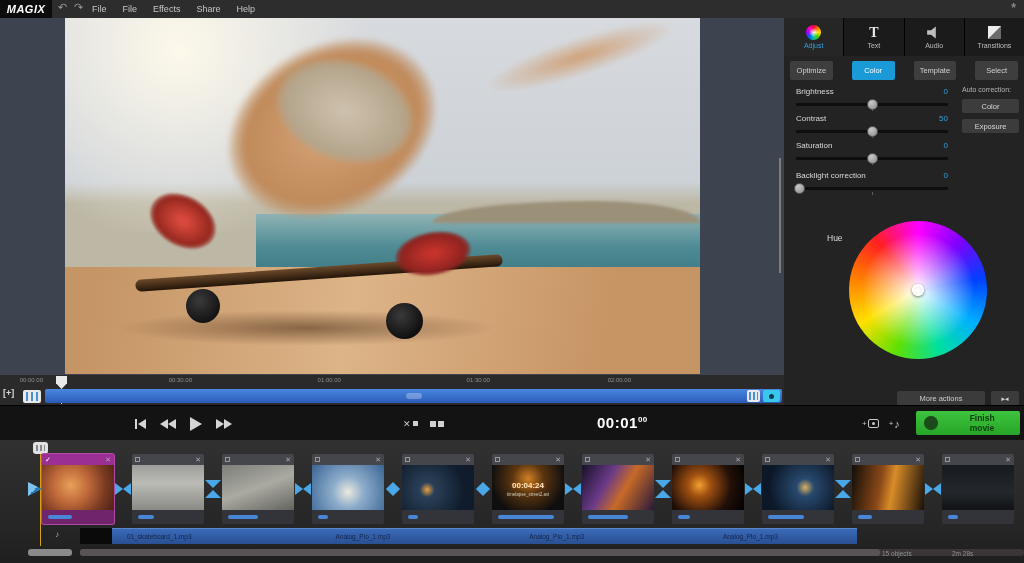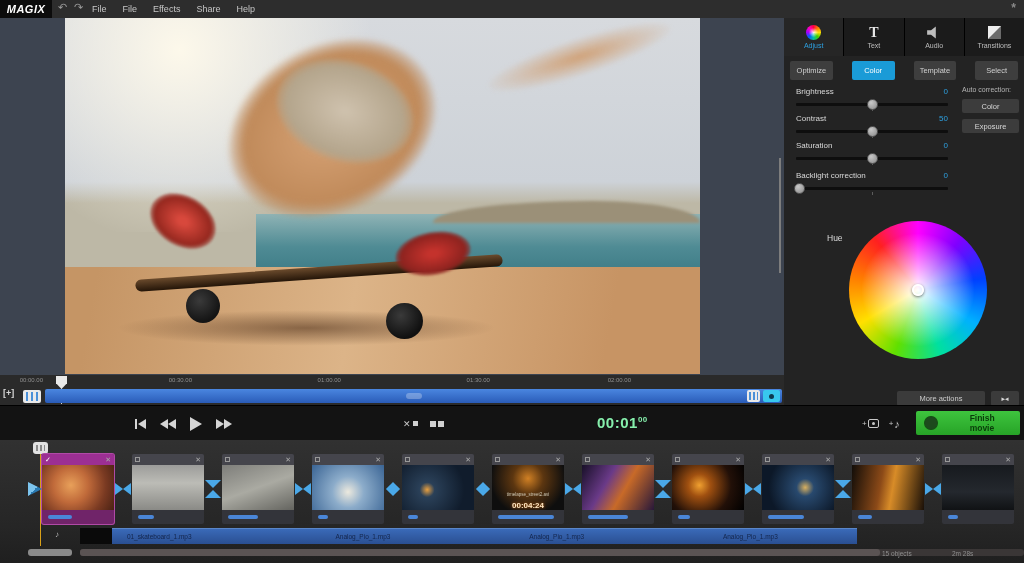--- a/index.html
+++ b/index.html
@@ -136,21 +136,21 @@
   #trans-btns { position:absolute; left:135px; top:0; height:35px; display:flex; align-items:center; gap:14px; }
   .tbtn { display:flex; align-items:center; }
   .tri-l { width:0; height:0; border-top:5px solid transparent; border-bottom:5px solid transparent; border-right:8px solid #d5d5d5; }
   .tri-r { width:0; height:0; border-top:5px solid transparent; border-bottom:5px solid transparent; border-left:8px solid #d5d5d5; }
   .tri-big { border-top-width:7px; border-bottom-width:7px; border-left-width:12px; }
   .vbar { width:2px; height:10px; background:#d5d5d5; margin-right:1px; }
   #edit-icons { position:absolute; left:403px; top:0; height:35px; display:flex; align-items:center; gap:12px; }
   .eic { color:#c8c8c8; font-size:9px; display:flex; align-items:center; gap:2px; }
   .sq { width:6px; height:6px; background:#d0d0d0; display:inline-block; }
   .sq.sm { width:5px; height:5px; }
-  #timecode { position:absolute; left:597px; top:8px; color:#86efac; font-size:15px; font-weight:bold; letter-spacing:.5px; }
+  #timecode { position:absolute; left:597px; top:8px; color:#ffffff; font-size:15px; font-weight:bold; letter-spacing:.5px; }
   #timecode sup { font-size:8px; }
   #right-icons { position:absolute; left:862px; top:0; height:35px; display:flex; align-items:center; gap:10px; }
   .ric { color:#c8c8c8; font-size:9px; display:flex; align-items:center; gap:1px; }
   .ric .plus { font-size:8px; }
   .ric .film { width:11px; height:9px; border:1px solid #c8c8c8; border-radius:2px; position:relative; }
   .ric .film::after { content:""; position:absolute; left:3px; top:2px; width:3px; height:3px; background:#c8c8c8; border-radius:50%; }
   .ric .note { font-size:11px; }
   #finish-btn { position:absolute; left:916px; top:5px; width:104px; height:24px; border-radius:2px;
     background:linear-gradient(180deg,#3ec43e,#27a427); display:flex; align-items:center; gap:8px; padding-left:8px; }
   #finish-circle { width:14px; height:14px; border-radius:50%; background:#1d4a1d; border:1px solid #155015; }
@@ -171,21 +171,21 @@
   .card.selected { background:#702469; box-shadow:0 0 0 1px #b04aa6; }
   .chead { height:11px; background:#45454c; display:flex; align-items:center; justify-content:space-between; padding:0 3px; }
   .card.selected .chead { background:#9c2f93; }
   .cchk { color:#fff; font-size:7px; line-height:1; }
   .cbox { width:5px; height:5px; border:1px solid #999; display:inline-block; }
   .cx { color:#a8a8a8; font-size:7px; line-height:1; }
   .cthumb { height:45px; position:relative; overflow:hidden; }
   .cfoot { height:14px; display:flex; align-items:center; padding-left:6px; }
   .cprog { height:4px; background:#4a86d8; border-radius:2px; }
   .otime { position:absolute; left:0; right:0; top:16px; text-align:center; color:#ffe8c4;
-    font-size:8px; font-weight:bold; text-shadow:0 0 3px #c06010;margin-top:20px; }
+    font-size:8px; font-weight:bold; text-shadow:0 0 3px #c06010; }
   .ofile { position:absolute; left:0; right:0; top:27px; text-align:center; color:#cfc8b4; font-size:4.5px; }
 
   .tr { width:18px; height:18px; position:relative; flex:0 0 auto; }
   .tr-bowtie i { position:absolute; top:3px; width:0; height:0; border-top:6px solid transparent; border-bottom:6px solid transparent; }
   .tr-bowtie i.l { left:1px; border-left:8px solid #4aa8e8; }
   .tr-bowtie i.r { right:1px; border-right:8px solid #4aa8e8; }
   .tr-fold i { position:absolute; left:1px; width:0; height:0; border-left:8px solid transparent; border-right:8px solid transparent; }
   .tr-fold i.t { top:0; border-top:8px solid #4aa8e8; }
   .tr-fold i.b { bottom:0; border-bottom:8px solid #4aa8e8; }
   .tr-diamond::after { content:""; position:absolute; left:4px; top:4px; width:10px; height:10px;

